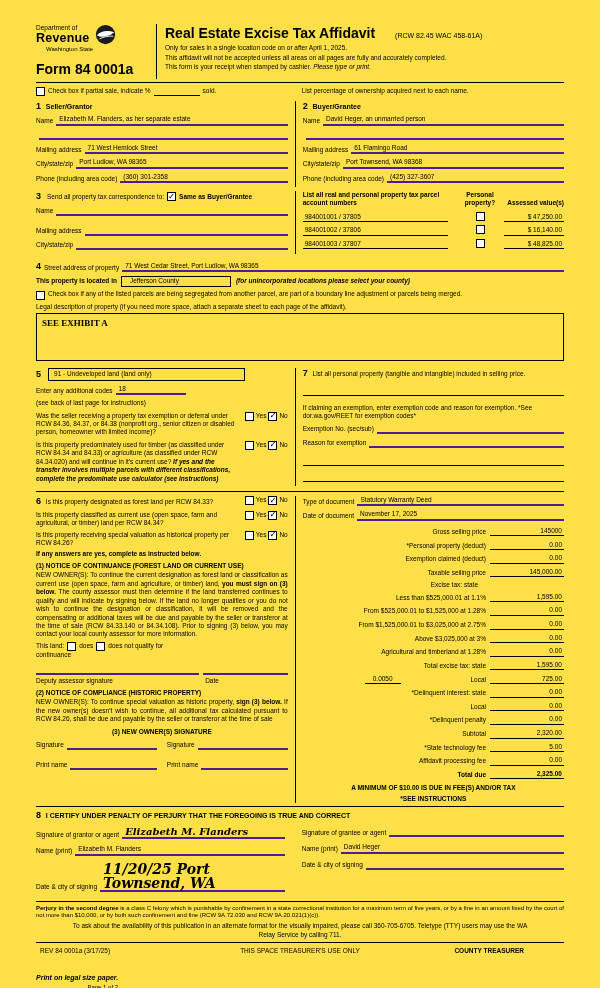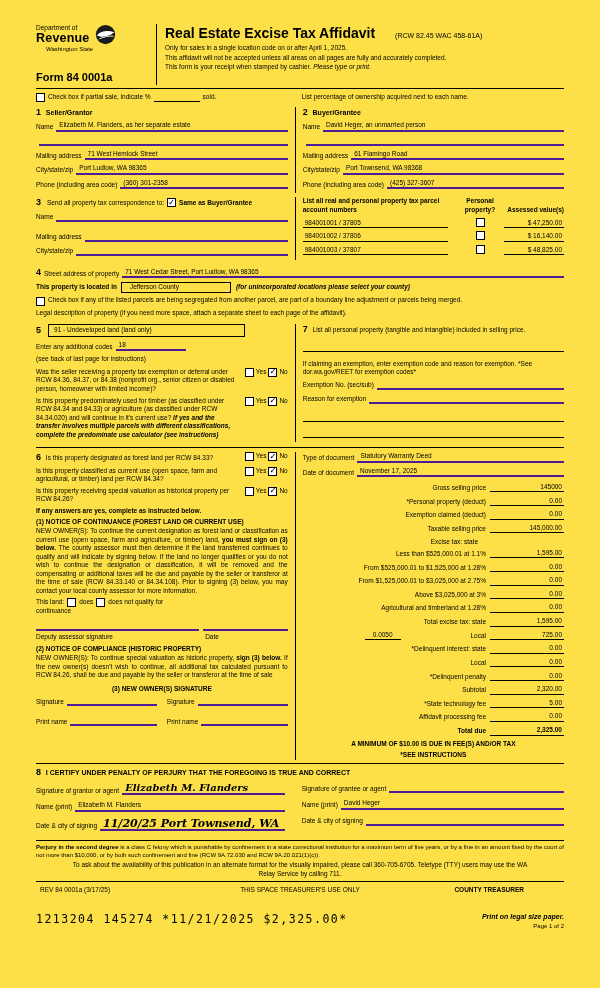--- a/index.html
+++ b/index.html
@@ -13,21 +13,21 @@
   .lbl{flex:none;padding-right:3px;white-space:nowrap}
   .fill{flex:1;border-bottom:2px solid #4c1d95;padding:0 3px;min-height:8px}
   
   .header{display:flex;margin-bottom:3px}
   .header-left{width:116px;flex:none;padding-right:4px}
   .dept-block{display:flex;align-items:flex-start}
   .dept-l1{font-size:6.5px}
   .dept-l2{font-size:12.5px;font-weight:bold;letter-spacing:.2px;line-height:1.05}
   .dept-l3{font-size:6px;margin-left:10px}
   .logo{width:21px;height:21px;margin-left:2px;flex:none}
-  .form-number{font-size:11px;font-weight:bold;margin-top:17px}
+  .form-number{font-size:14px;font-weight:bold;margin-top:7px}
   .header-right{flex:1;border-left:1.5px solid #000;padding-left:8px}
   .title-row{display:flex;align-items:baseline;gap:20px;margin-bottom:2px}
   .title{font-size:14px;font-weight:bold;white-space:nowrap}
   .title-suffix{font-size:7px}
   .note{margin-top:1px}
   .hr{border-top:1px solid #000;margin:3px 0}
   
   .top-row{display:flex;align-items:flex-end;margin:4px 0 5px}
   .top-left{width:49%;flex:none;display:flex;align-items:flex-end;gap:3px}
   .top-right{flex:1;padding-left:7px}
@@ -77,21 +77,21 @@
   .tval{width:70px;flex:none;border-bottom:1px solid #000;text-align:right;padding:0 2px;min-height:8px}
   .trate{margin-right:auto;margin-left:62px;border-bottom:1px solid #000;padding:0 8px;flex:none}
   .theader{display:flex;justify-content:flex-end;padding-right:86px;margin:2px 0 3px}
   .tnote{font-weight:bold;text-align:center;margin-top:3px}
   .doc-fields{margin-bottom:6px}
   
   .sec8{border-top:1px solid #000;margin-top:3px;padding-top:3px}
   .sec8-head{margin-bottom:5px}
   .sec8-head .stmt{font-weight:bold;font-size:7px}
   .script{font-family:"DejaVu Serif","Liberation Serif",serif;font-style:italic;font-weight:bold;font-size:10px;line-height:1}
-  .script.sm{font-size:11px}
+  .script.sm{font-size:14px}
   
   .perjury{font-size:6px;margin-top:2px;text-align:justify}
   .altfmt{font-size:6.5px;text-align:center;margin-top:2px;padding:0 30px}
   .rev-mid{position:absolute;left:0;right:0;text-align:center}
   .rev-wrap{position:relative;margin-top:4px;height:10px}
   .rev-left{position:absolute;left:4px}
   .rev-right{position:absolute;right:40px;font-weight:bold}
   .stamp-row{display:flex;justify-content:space-between;align-items:flex-start;margin-top:16px}
   .stamp{font-family:"DejaVu Sans Mono","Liberation Mono",monospace;font-size:11.5px;letter-spacing:1.5px}
   .legal-note{text-align:right}
@@ -271,20 +271,21 @@
     <div class="inline-row">
       <span class="b">This property is located in</span>
       <span class="county-box">Jefferson County</span>
       <span class="bi">(for unincorporated locations please select your county)</span>
     </div>
     <div class="inline-row" style="align-items:flex-start">
       <span class="cb" style="margin-right:3px;margin-top:1px"></span>
       <span>Check box if any of the listed parcels are being segregated from another parcel, are part of a boundary line adjustment or parcels being merged.</span>
     </div>
     <div>Legal description of property (if you need more space, attach a separate sheet to each page of the affidavit).</div>
+    <div class="exhibit-box">SEE EXHIBIT A</div>
   </div>
 
   <div class="row2 sec57">
     <div class="colL">
       <div style="display:flex;align-items:center;gap:4px;margin-bottom:4px">
         <span class="sec-num">5</span>
         <span class="code-box">91 - Undeveloped land (land only)</span>
       </div>
       <div class="field" style="max-width:150px">
         <span class="lbl">Enter any additional codes</span>
@@ -551,20 +552,19 @@
     <span>is a class C felony which is punishable by confinement in a state correctional institution for a maximum term of five years, or by a fine in an amount fixed by the court of not more than $10,000, or by both such confinement and fine (RCW 9A.72.030 and RCW 9A.20.021(1)(c)).</span>
   </div>
   <div class="altfmt">To ask about the availability of this publication in an alternate format for the visually impaired, please call 360-705-6705. Teletype (TTY) users may use the WA Relay Service by calling 711.</div>
   <div class="hr"></div>
   <div class="rev-wrap">
     <span class="rev-left">REV 84 0001a (3/17/25)</span>
     <span class="rev-mid">THIS SPACE TREASURER'S USE ONLY</span>
     <span class="rev-right">COUNTY TREASURER</span>
   </div>
   <div class="stamp-row">
-    <span class="stamp">1213204 145274 *11/21/2025 $2,325.00*</span>
     <span class="legal-note">
       <div class="pn1">Print on legal size paper.</div>
       <div class="pn2">Page 1 of 2</div>
     </span>
   </div>
 
 </div>
 
 </body></html>

